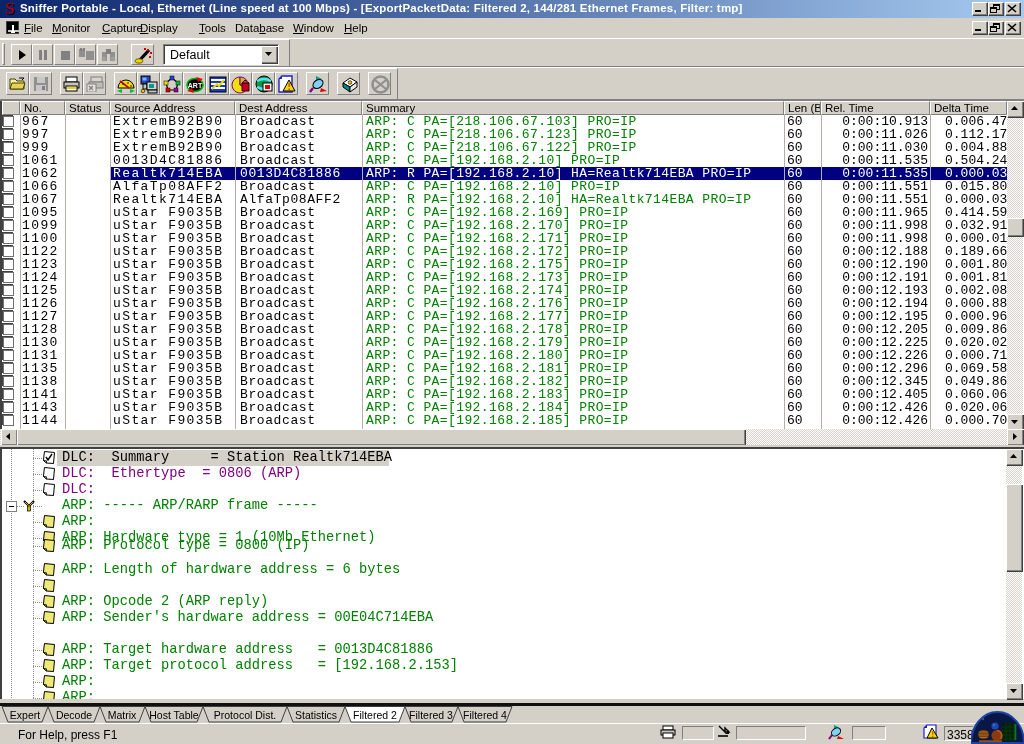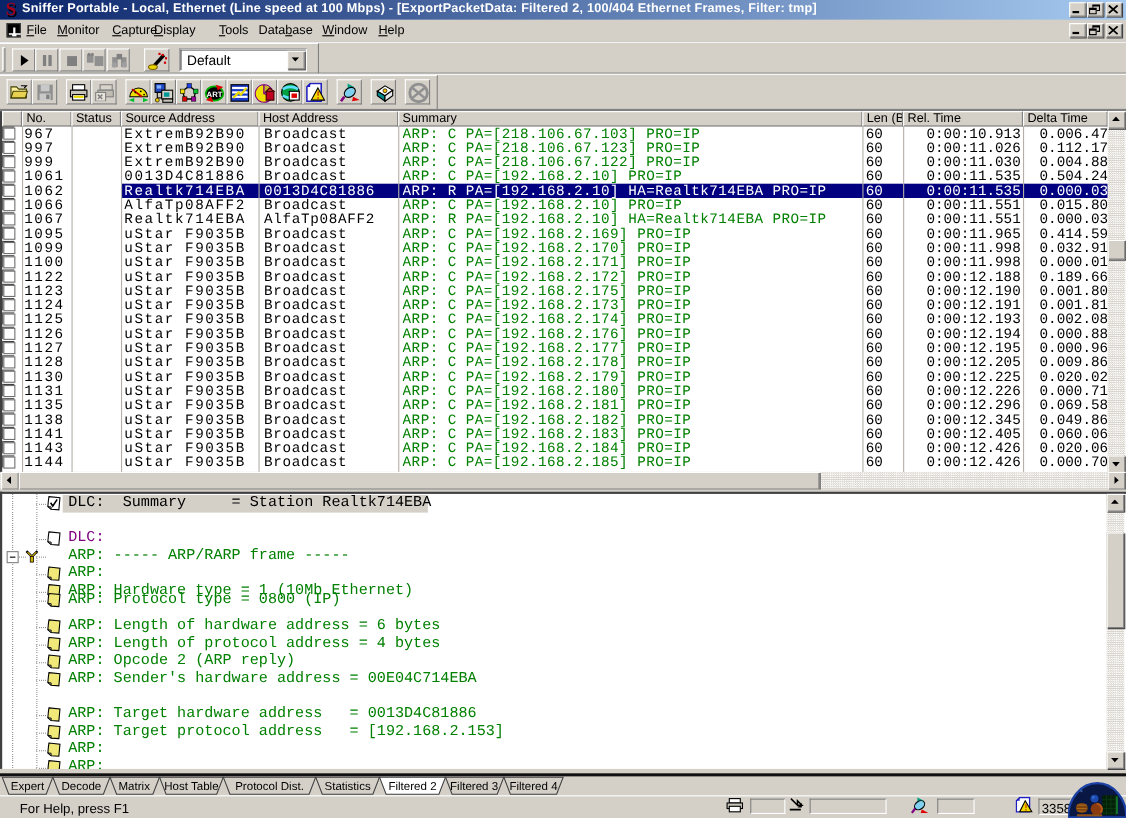--- a/index.html
+++ b/index.html
@@ -16,21 +16,21 @@
 .cell{position:absolute;top:0;height:13px;overflow:hidden;white-space:pre}
 .menu{position:absolute;top:22px;font-size:11.5px;color:#000}
 .u{text-decoration:underline}
 .dot-v{position:absolute;width:1px;background-image:repeating-linear-gradient(to bottom,#909090 0 1px,transparent 1px 2px)}
 .dot-h{position:absolute;height:1px;background-image:repeating-linear-gradient(to right,#909090 0 1px,transparent 1px 2px)}
 .dline{position:absolute;left:60px;height:16px;font-size:13.75px;line-height:16px;white-space:pre;font-family:"Liberation Mono",monospace}
 </style></head><body>
 <div id="scr">
 <div class="abs" style="left:0;top:0;width:1024px;height:18px;background:linear-gradient(to right,#0A246A,#A6CAF0)"></div>
 <div class="abs" style="left:2px;top:0px;width:16px;height:18px;font-family:'Liberation Serif',serif;font-weight:bold;font-size:17px;line-height:18px;color:#A00020;text-shadow:1px 1px 0 #000;text-align:center">S</div>
-<div class="abs" style="left:20px;top:2px;width:960px;height:15px;color:#fff;font-size:11.5px;font-weight:bold;letter-spacing:0.19px;white-space:nowrap">Sniffer Portable - Local, Ethernet (Line speed at 100 Mbps) - [ExportPacketData: Filtered 2, 100/404 Ethernet Frames, Filter: tmp]</div>
+<div class="abs" style="left:20px;top:2px;width:960px;height:15px;color:#fff;font-size:11.5px;font-weight:bold;letter-spacing:0.19px;white-space:nowrap">Sniffer Portable - Local, Ethernet (Line speed at 100 Mbps) - [ExportPacketData: Filtered 2, 144/281 Ethernet Frames, Filter: tmp]</div>
 <div class="btn2" style="left:972px;top:2px;width:15px;height:13px">
       <div class="abs" style="left:3px;top:8px;width:6px;height:2px;background:#000"></div>
     </div>
 <div class="btn2" style="left:988px;top:2px;width:15px;height:13px">
       <div class="abs" style="left:5px;top:2px;width:7px;height:6px;border:1px solid #000;border-top:2px solid #000"></div>
       <div class="abs" style="left:2px;top:5px;width:7px;height:6px;border:1px solid #000;border-top:2px solid #000;background:#D4D0C8"></div>
     </div>
 <div class="btn2" style="left:1005px;top:2px;width:15px;height:13px">
       <svg class="abs" style="left:2px;top:2px" width="11" height="9">
         <path d="M1 1 L9 8 M9 1 L1 8" stroke="#000" stroke-width="1.6"></path>
@@ -243,21 +243,21 @@
 <circle cx="9.5" cy="9.5" r="8" fill="none" stroke="#909090" stroke-width="2.6"></circle>
 <path d="M4 5 L15 14 M15 5 L4 14" stroke="#909090" stroke-width="2.2"></path>
       </svg>
     </div>
 <div class="abs" style="left:0;top:101px;width:1024px;height:344px;background:#fff"></div>
 <div class="abs" style="left:0;top:101px;width:2px;height:344px;background:#404040"></div>
 <div class="hdrcell" style="left:2px;width:18px"></div>
 <div class="hdrcell" style="left:20px;width:45px">No.</div>
 <div class="hdrcell" style="left:65px;width:45px">Status</div>
 <div class="hdrcell" style="left:110px;width:125px">Source Address</div>
-<div class="hdrcell" style="left:235px;width:127px">Host Address</div>
+<div class="hdrcell" style="left:235px;width:127px">Dest Address</div>
 <div class="hdrcell" style="left:362px;width:422px">Summary</div>
 <div class="hdrcell" style="left:784px;width:37px">Len (B</div>
 <div class="hdrcell" style="left:821px;width:109px">Rel. Time</div>
 <div class="hdrcell" style="left:930px;width:77px">Delta Time</div>
 <div class="row" style="top:115px"><div class="cell" style="left:1px;top:1px;width:11px;height:11px;background:#fff;border:1px solid #707070;box-shadow:-1px -1px 0 #404040"></div><div class="cell mono" style="left:20px;width:44px;letter-spacing:1.4px;color:#000">967</div><div class="cell mono" style="left:111px;width:123px;letter-spacing:1.4px;color:#000">ExtremB92B90</div><div class="cell mono" style="left:238px;width:122px;letter-spacing:0.6px;color:#000">Broadcast</div><div class="cell mono" style="left:364px;width:418px;letter-spacing:0.4px;color:#008000">ARP: C PA=[218.106.67.103] PRO=IP</div><div class="cell mono" style="left:785px;width:34px;color:#000">60</div><div class="cell mono" style="left:818px;width:108px;text-align:right;color:#000">0:00:10.913</div><div class="cell mono" style="left:943px;width:62px;color:#000">0.006.47</div></div>
 <div class="row" style="top:128px"><div class="cell" style="left:1px;top:1px;width:11px;height:11px;background:#fff;border:1px solid #707070;box-shadow:-1px -1px 0 #404040"></div><div class="cell mono" style="left:20px;width:44px;letter-spacing:1.4px;color:#000">997</div><div class="cell mono" style="left:111px;width:123px;letter-spacing:1.4px;color:#000">ExtremB92B90</div><div class="cell mono" style="left:238px;width:122px;letter-spacing:0.6px;color:#000">Broadcast</div><div class="cell mono" style="left:364px;width:418px;letter-spacing:0.4px;color:#008000">ARP: C PA=[218.106.67.123] PRO=IP</div><div class="cell mono" style="left:785px;width:34px;color:#000">60</div><div class="cell mono" style="left:818px;width:108px;text-align:right;color:#000">0:00:11.026</div><div class="cell mono" style="left:943px;width:62px;color:#000">0.112.17</div></div>
 <div class="row" style="top:141px"><div class="cell" style="left:1px;top:1px;width:11px;height:11px;background:#fff;border:1px solid #707070;box-shadow:-1px -1px 0 #404040"></div><div class="cell mono" style="left:20px;width:44px;letter-spacing:1.4px;color:#000">999</div><div class="cell mono" style="left:111px;width:123px;letter-spacing:1.4px;color:#000">ExtremB92B90</div><div class="cell mono" style="left:238px;width:122px;letter-spacing:0.6px;color:#000">Broadcast</div><div class="cell mono" style="left:364px;width:418px;letter-spacing:0.4px;color:#008000">ARP: C PA=[218.106.67.122] PRO=IP</div><div class="cell mono" style="left:785px;width:34px;color:#000">60</div><div class="cell mono" style="left:818px;width:108px;text-align:right;color:#000">0:00:11.030</div><div class="cell mono" style="left:943px;width:62px;color:#000">0.004.88</div></div>
 <div class="row" style="top:154px"><div class="cell" style="left:1px;top:1px;width:11px;height:11px;background:#fff;border:1px solid #707070;box-shadow:-1px -1px 0 #404040"></div><div class="cell mono" style="left:20px;width:44px;letter-spacing:1.4px;color:#000">1061</div><div class="cell mono" style="left:111px;width:123px;letter-spacing:1.4px;color:#000">0013D4C81886</div><div class="cell mono" style="left:238px;width:122px;letter-spacing:0.6px;color:#000">Broadcast</div><div class="cell mono" style="left:364px;width:418px;letter-spacing:0.4px;color:#008000">ARP: C PA=[192.168.2.10] PRO=IP</div><div class="cell mono" style="left:785px;width:34px;color:#000">60</div><div class="cell mono" style="left:818px;width:108px;text-align:right;color:#000">0:00:11.535</div><div class="cell mono" style="left:943px;width:62px;color:#000">0.504.24</div></div>
 <div class="row" style="top:167px"><div class="cell" style="left:108px;width:897px;background:#000080"></div><div class="cell" style="left:1px;top:1px;width:11px;height:11px;background:#fff;border:1px solid #707070;box-shadow:-1px -1px 0 #404040"></div><div class="cell mono" style="left:20px;width:44px;letter-spacing:1.4px;color:#000">1062</div><div class="cell mono" style="left:111px;width:123px;letter-spacing:1.4px;color:#fff">Realtk714EBA</div><div class="cell mono" style="left:238px;width:122px;letter-spacing:0.6px;color:#fff">0013D4C81886</div><div class="cell mono" style="left:364px;width:418px;letter-spacing:0.4px;color:#fff">ARP: R PA=[192.168.2.10] HA=Realtk714EBA PRO=IP</div><div class="cell mono" style="left:785px;width:34px;color:#fff">60</div><div class="cell mono" style="left:818px;width:108px;text-align:right;color:#fff">0:00:11.535</div><div class="cell mono" style="left:943px;width:62px;color:#fff">0.000.03</div></div>
 <div class="row" style="top:180px"><div class="cell" style="left:1px;top:1px;width:11px;height:11px;background:#fff;border:1px solid #707070;box-shadow:-1px -1px 0 #404040"></div><div class="cell mono" style="left:20px;width:44px;letter-spacing:1.4px;color:#000">1066</div><div class="cell mono" style="left:111px;width:123px;letter-spacing:1.4px;color:#000">AlfaTp08AFF2</div><div class="cell mono" style="left:238px;width:122px;letter-spacing:0.6px;color:#000">Broadcast</div><div class="cell mono" style="left:364px;width:418px;letter-spacing:0.4px;color:#008000">ARP: C PA=[192.168.2.10] PRO=IP</div><div class="cell mono" style="left:785px;width:34px;color:#000">60</div><div class="cell mono" style="left:818px;width:108px;text-align:right;color:#000">0:00:11.551</div><div class="cell mono" style="left:943px;width:62px;color:#000">0.015.80</div></div>
@@ -321,20 +321,30 @@
         <div class="abs" style="left:55px;top:0;width:332px;height:16px;background:#D4D0C8"></div>
         <div class="abs" style="left:39px;top:0;width:16px;height:16px">
           <svg width="16" height="16" style="position:absolute;left:0;top:0">
             <path d="M3.5 1.5 L13.5 2.5 L12.5 13.5 L5.5 13 L2.5 10.5 L3 5 Z" fill="#fff" stroke="#000" stroke-width="1"></path>
             <path d="M2.5 10.5 L5.5 10.8 L5.5 13 Z" fill="#C0C0C0" stroke="#000" stroke-width="0.8"></path>
             <path d="M5 7 L7 10 L11 4" fill="none" stroke="#000" stroke-width="1.4"></path>
           </svg>
         </div>
         <div class="dline" style="top:0;color:#000000">DLC:  Summary     = Station Realtk714EBA</div>
       </div>
+<div class="abs" style="left:0;top:17px;width:1002px;height:16px">
+        <div class="dot-h" style="left:31px;top:8px;width:9px"></div>
+        <div class="abs" style="left:39px;top:0;width:16px;height:16px">
+          <svg width="16" height="16" style="position:absolute;left:0;top:0">
+            <path d="M3.5 1.5 L13.5 2.5 L12.5 13.5 L5.5 13 L2.5 10.5 L3 5 Z" fill="#fff" stroke="#000" stroke-width="1"></path>
+            <path d="M2.5 10.5 L5.5 10.8 L5.5 13 Z" fill="#C0C0C0" stroke="#000" stroke-width="0.8"></path>
+          </svg>
+        </div>
+        <div class="dline" style="top:0;color:#800080">DLC:  Ethertype  = 0806 (ARP)</div>
+      </div>
 <div class="abs" style="left:0;top:49px;width:1002px;height:16px">
         <div class="dot-h" style="left:31px;top:8px;width:9px"></div>
         <div class="abs" style="left:4px;top:3px;width:11px;height:11px;background:#fff;border:1px solid #808080">
           <div class="abs" style="left:2px;top:4px;width:5px;height:1px;background:#000"></div>
         </div>
         <div class="dot-h" style="left:15px;top:8px;width:7px"></div>
         <svg class="abs" style="left:20px;top:1px" width="15" height="14">
 <path d="M2 2 L7 7 L12 2" fill="none" stroke="#000" stroke-width="2.2"></path>
 <path d="M3 3 L7 7 L11 3" fill="none" stroke="#D0B000" stroke-width="1"></path>
 <rect x="5.5" y="7" width="3" height="5" fill="#D0B000" stroke="#000" stroke-width="0.7"></rect>
@@ -392,21 +402,20 @@
         <div class="dline" style="top:0;color:#008000">ARP: Length of hardware address = 6 bytes</div>
       </div>
 <div class="abs" style="left:0;top:129px;width:1002px;height:16px">
         <div class="dot-h" style="left:31px;top:8px;width:9px"></div>
         <div class="abs" style="left:39px;top:0;width:16px;height:16px">
           <svg width="16" height="16" style="position:absolute;left:0;top:0">
             <path d="M3.5 1.5 L13.5 2.5 L12.5 13.5 L5.5 13 L2.5 10.5 L3 5 Z" fill="#F0E878" stroke="#000" stroke-width="1"></path>
             <path d="M2.5 10.5 L5.5 10.8 L5.5 13 Z" fill="#C0C0C0" stroke="#000" stroke-width="0.8"></path>
           </svg>
         </div>
-        <div class="dline" style="top:0;color:#008000">ARP: Length of protocol address = 4 bytes</div>
       </div>
 <div class="abs" style="left:0;top:145px;width:1002px;height:16px">
         <div class="dot-h" style="left:31px;top:8px;width:9px"></div>
         <div class="abs" style="left:39px;top:0;width:16px;height:16px">
           <svg width="16" height="16" style="position:absolute;left:0;top:0">
             <path d="M3.5 1.5 L13.5 2.5 L12.5 13.5 L5.5 13 L2.5 10.5 L3 5 Z" fill="#F0E878" stroke="#000" stroke-width="1"></path>
             <path d="M2.5 10.5 L5.5 10.8 L5.5 13 Z" fill="#C0C0C0" stroke="#000" stroke-width="0.8"></path>
           </svg>
         </div>
         <div class="dline" style="top:0;color:#008000">ARP: Opcode 2 (ARP reply)</div>

